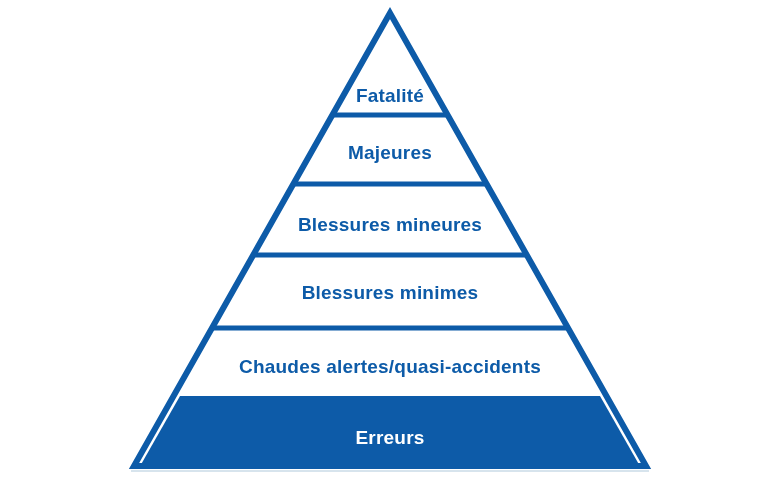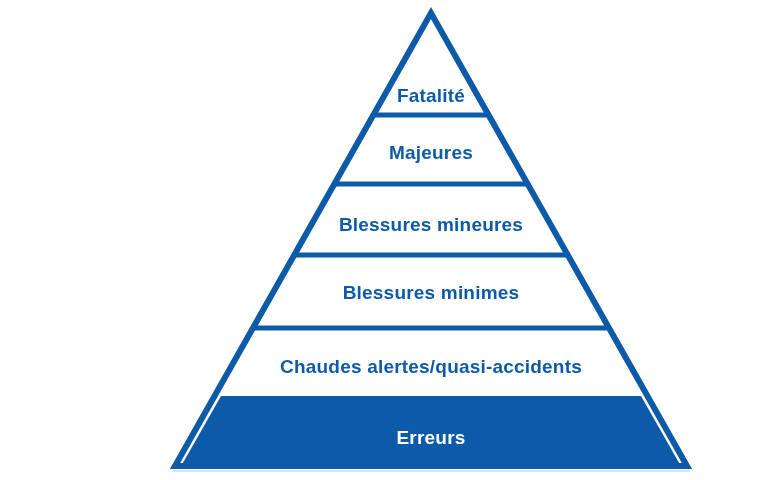--- a/index.html
+++ b/index.html
@@ -9,21 +9,20 @@
     --bg:#ffffff;
     --base-edge:#b8cfe0;
   }
   html,body{margin:0;padding:0;background:var(--bg);}
   .canvas{
     position:relative;
     width:676px;height:480px;
     background:var(--bg);
     overflow:hidden;
     font-family:"Liberation Sans","DejaVu Sans",sans-serif;
-    padding-left:41px;
   }
   svg{display:block;}
   .outline{
     fill:none;
     stroke:var(--primary);
     stroke-width:6;
     stroke-linejoin:miter;
   }
   .divider{
     stroke:var(--primary);

